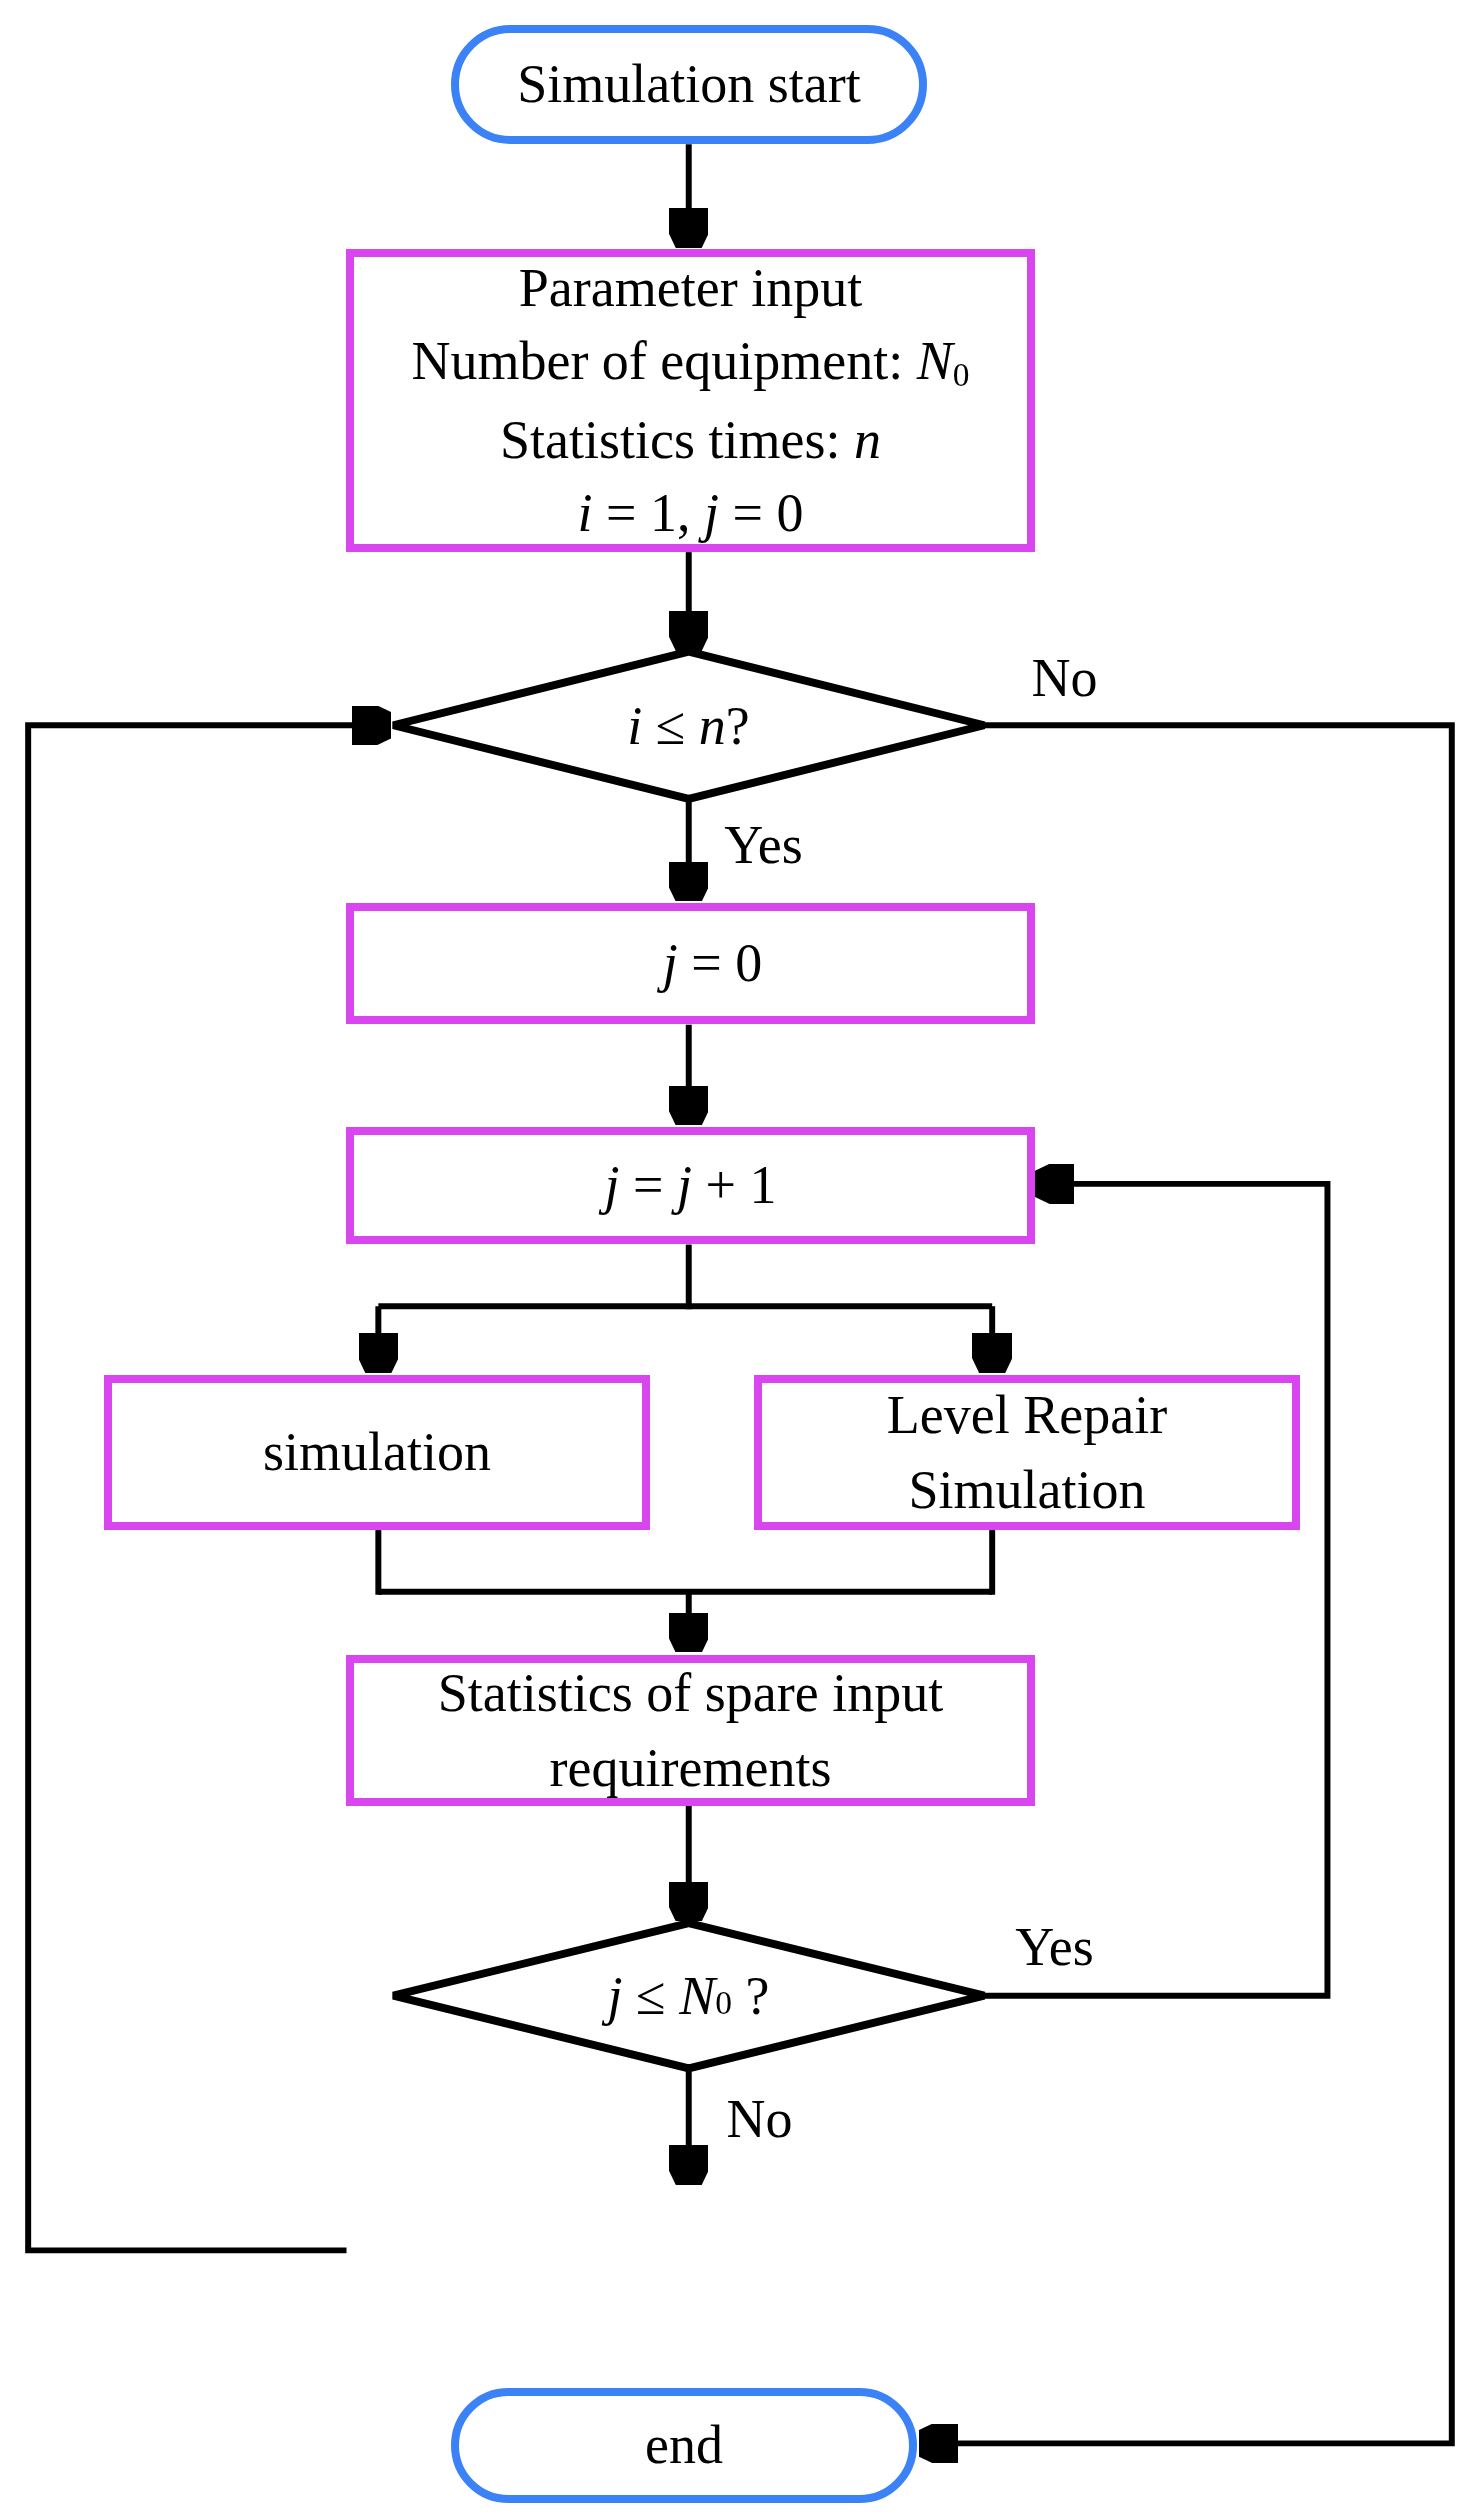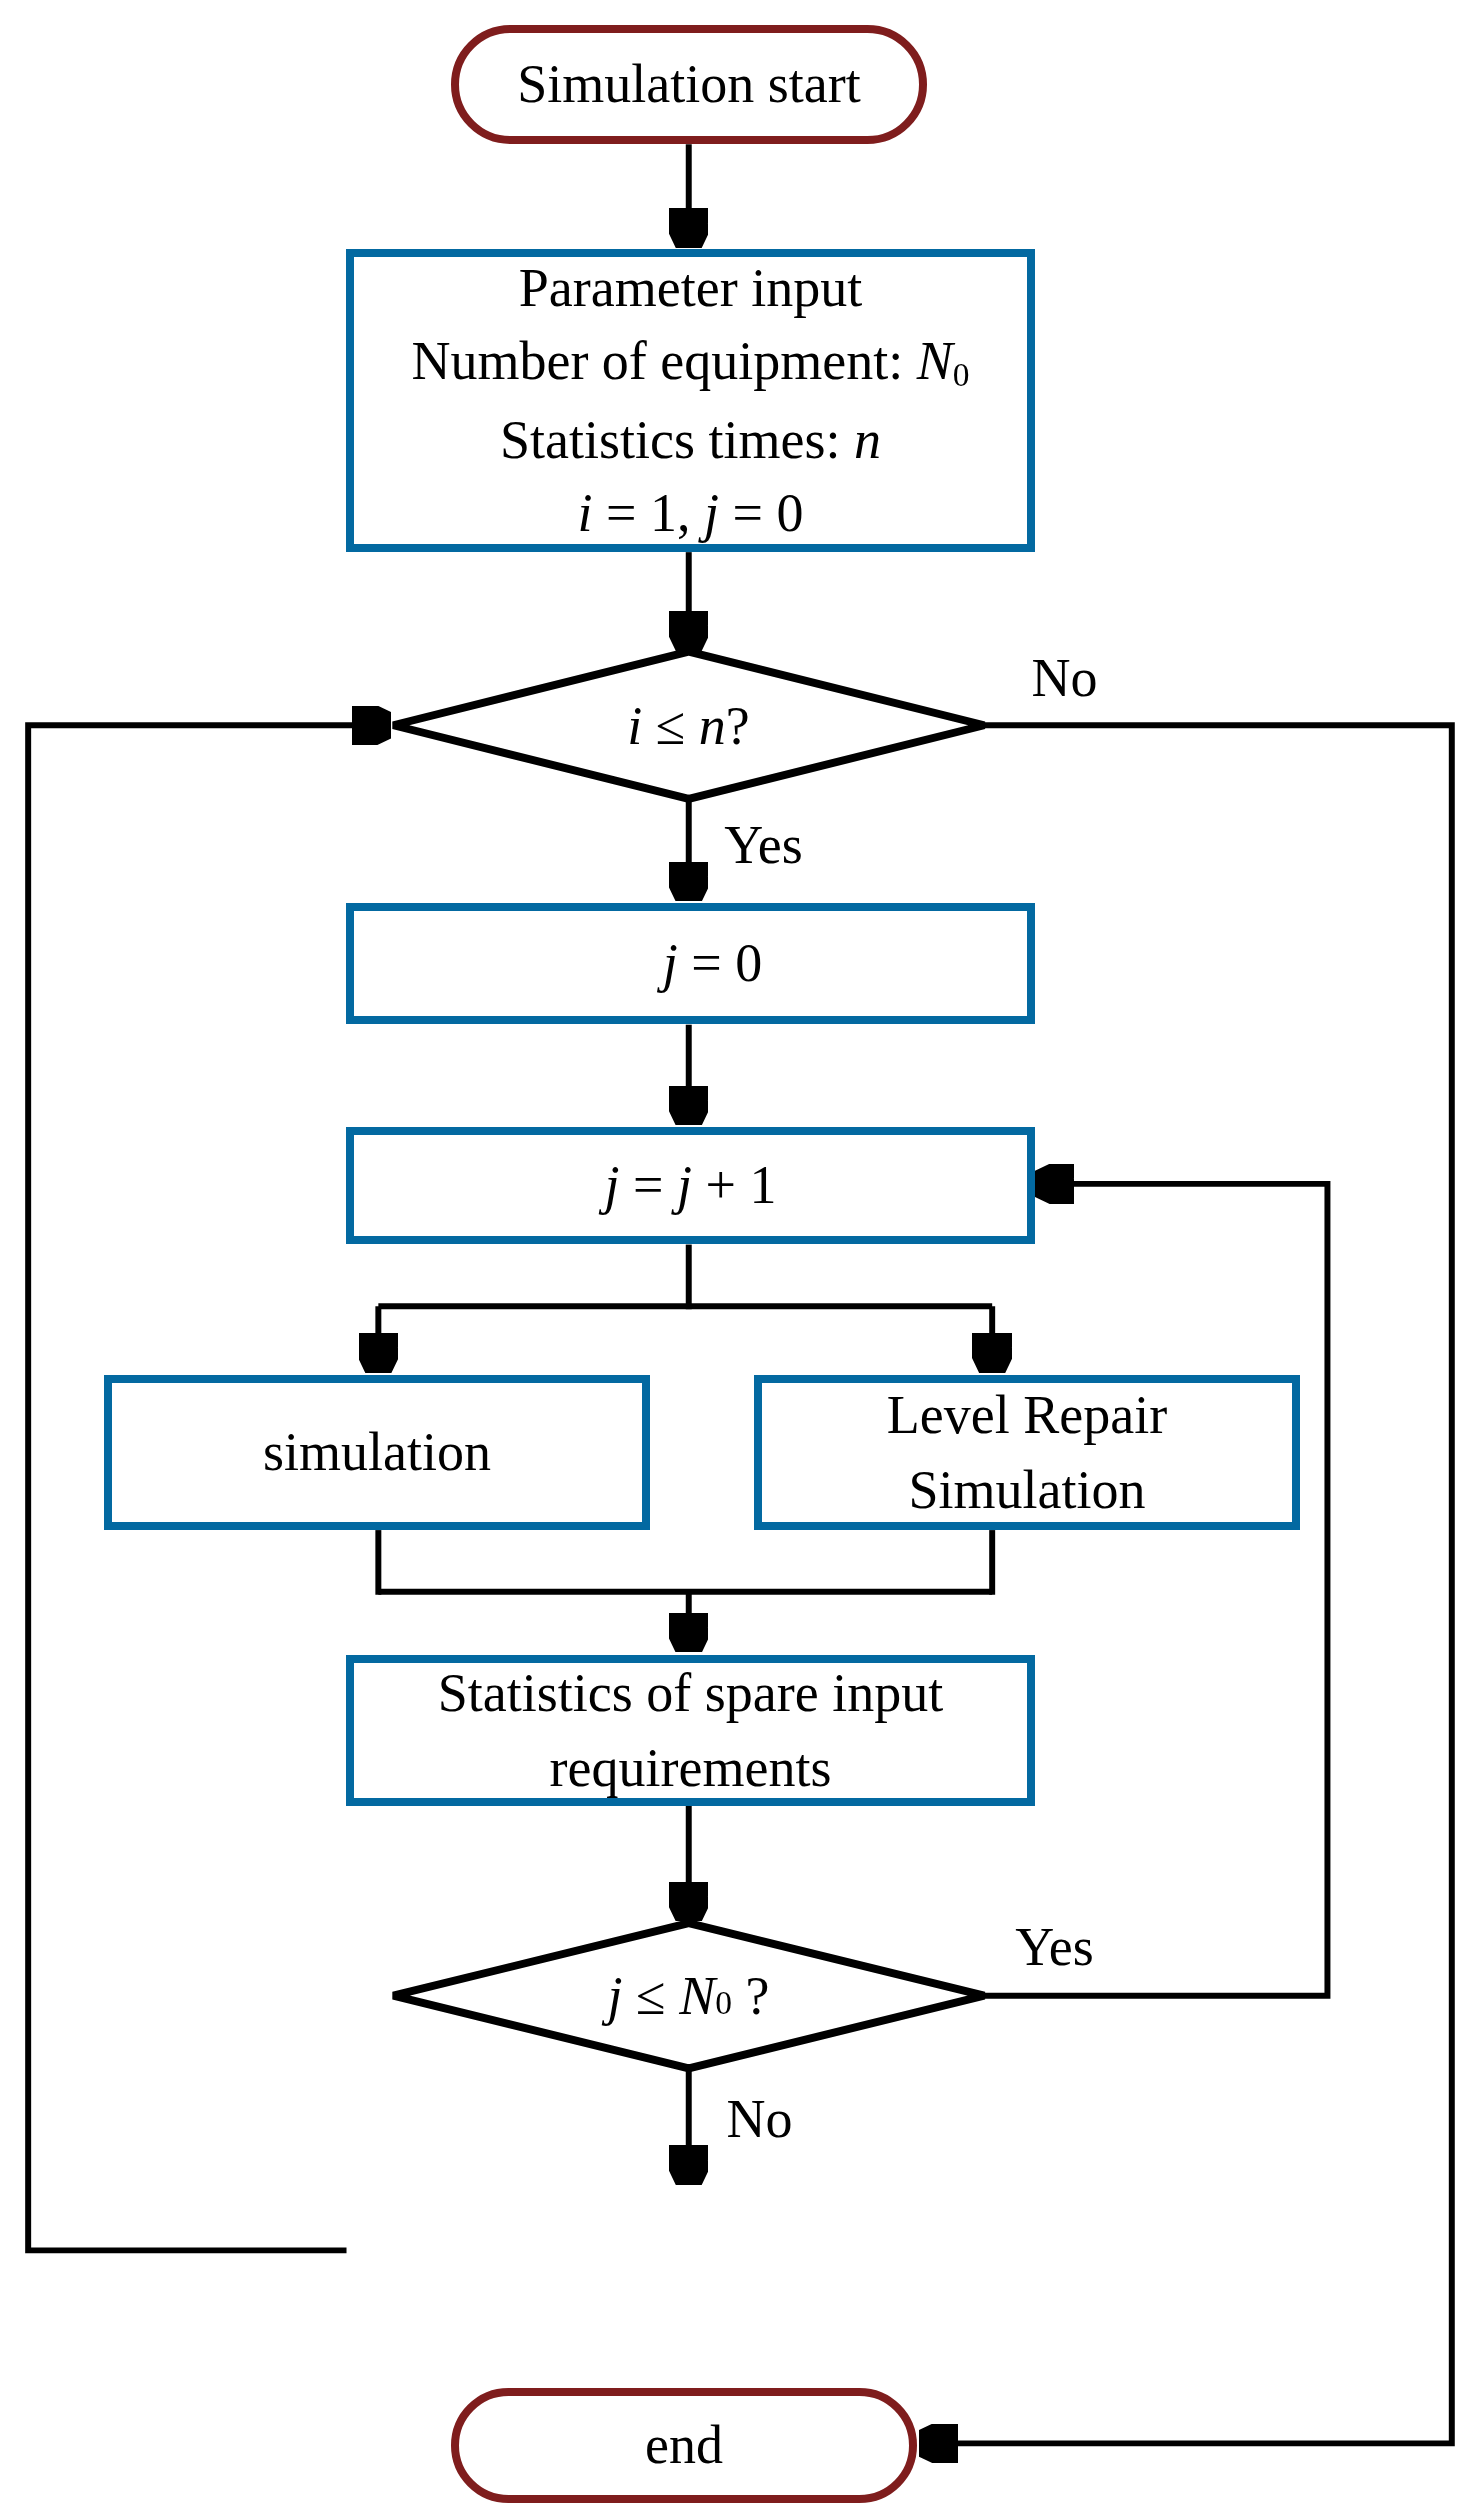--- a/index.html
+++ b/index.html
@@ -37,24 +37,24 @@
     display: flex;
     flex-direction: column;
     align-items: center;
     justify-content: center;
     text-align: center;
     font-size: 54px;
     line-height: 73px;
     background: #ffffff;
   }
   .rect {
-    border: 8px solid #0369a1;
+    border: 8px solid #d946ef;
   }
   .stadium {
-    border: 8px solid #7f1d1d;
+    border: 8px solid #3b82f6;
   }
   .overlay {
     position: absolute;
     display: flex;
     align-items: center;
     justify-content: center;
     text-align: center;
     font-size: 54px;
     line-height: 60px;
     background: transparent;

